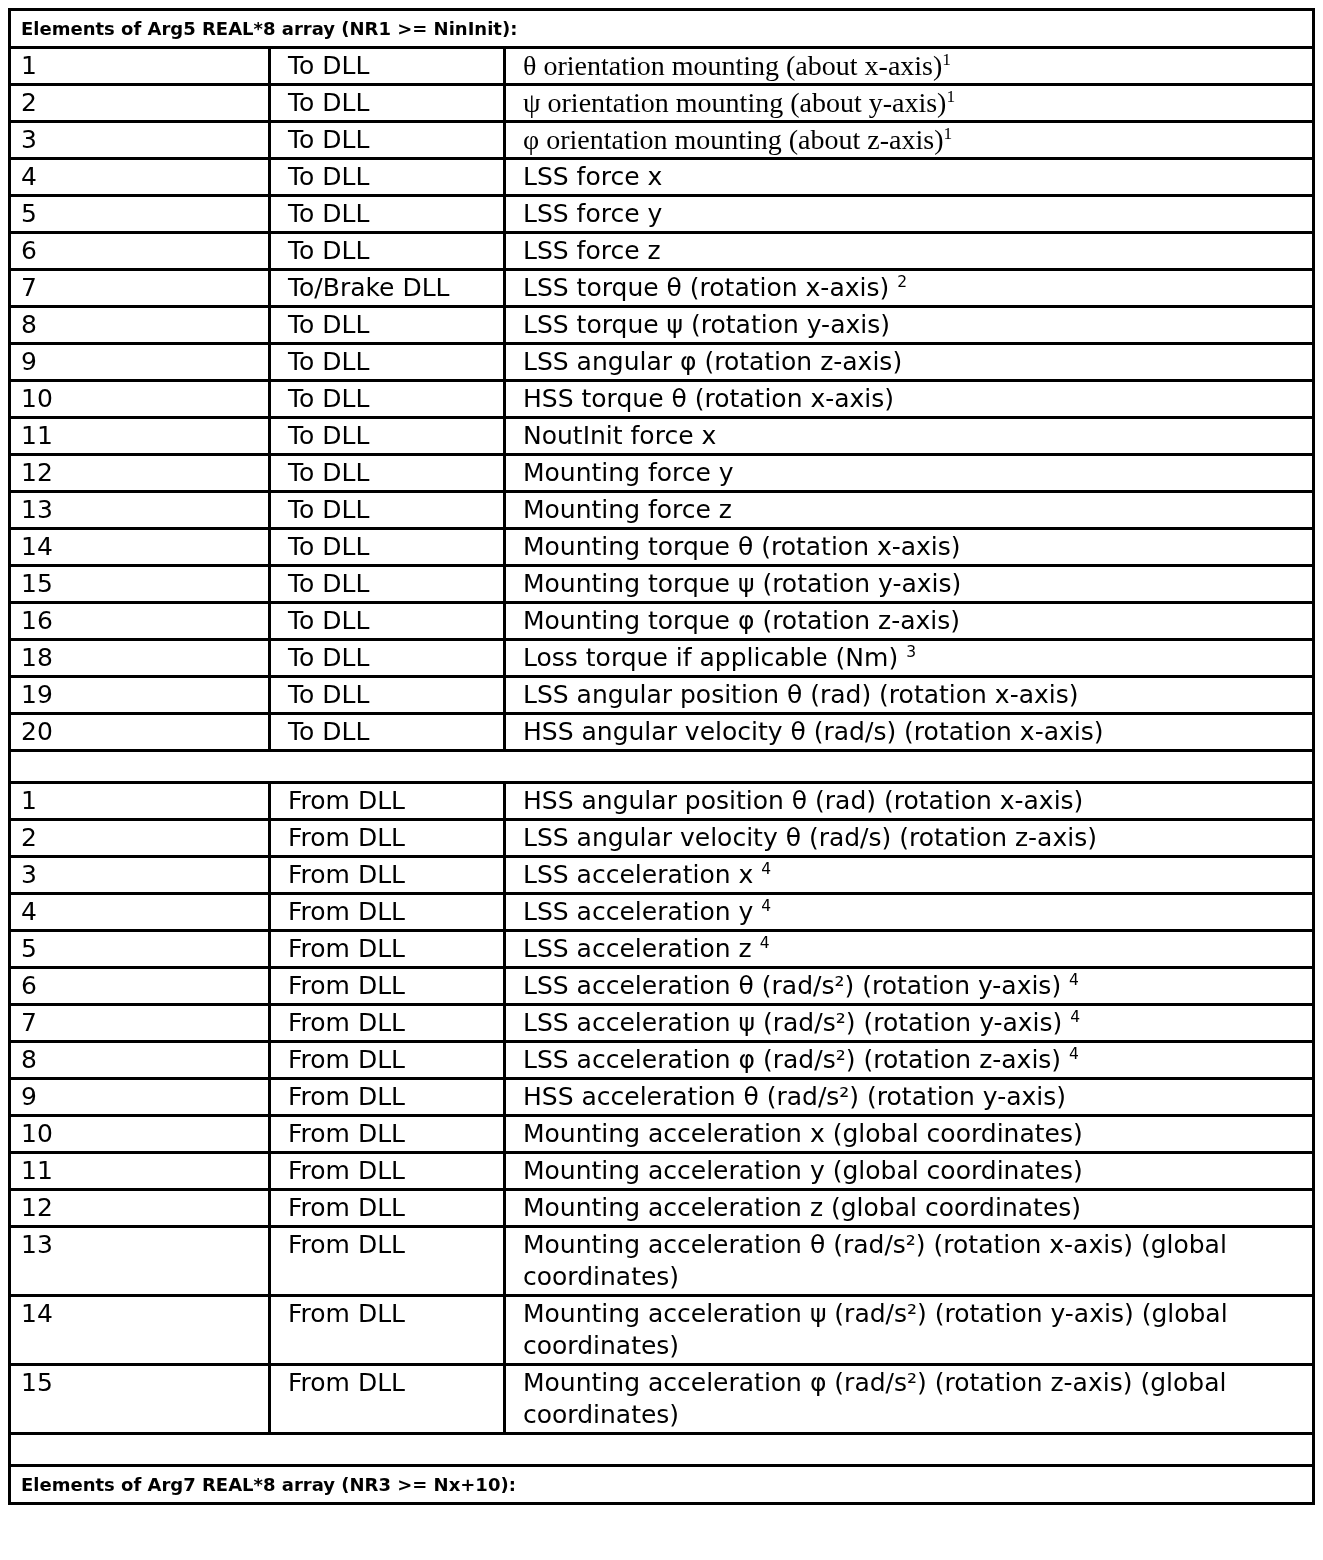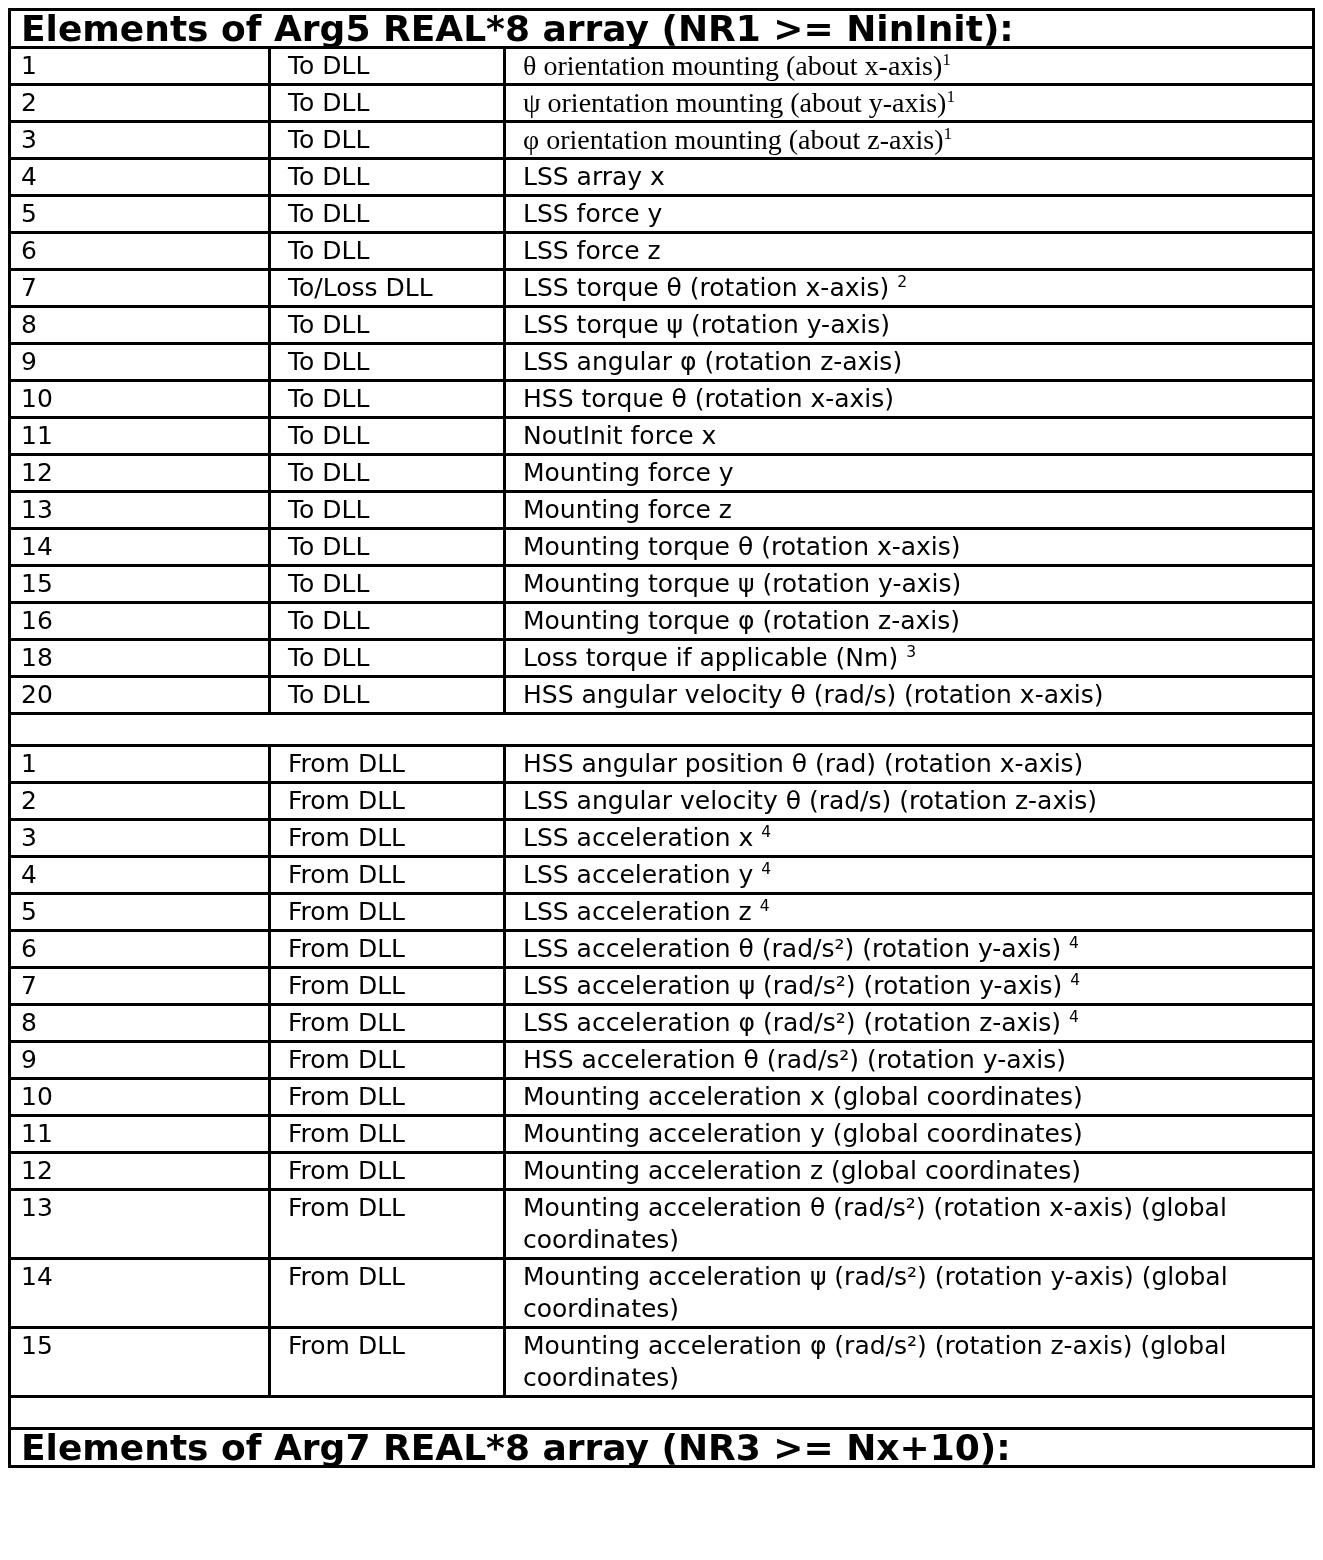--- a/index.html
+++ b/index.html
@@ -29,21 +29,21 @@
     line-height: 32px;
     padding: 1px 10px 1px 10px;
     overflow: hidden;
     word-wrap: break-word;
   }
   td.c2, td.c3 {
     padding-left: 17px;
   }
   tr.title-row td {
     font-weight: bold;
-    font-size: 36px;
+    font-size: 18px;
     line-height: 33px;
     padding-left: 10px;
   }
   tr.spacer-row td {
     height: 29px;
     border-left: 3px solid #000000;
     border-right: 3px solid #000000;
     padding: 0;
   }
   td.serif-desc {
@@ -81,35 +81,35 @@
           <td class="c3 serif-desc">ψ orientation mounting (about y-axis)<sup class="fn">1</sup></td>
         </tr>
         <tr>
           <td class="c1">3</td>
           <td class="c2">To DLL</td>
           <td class="c3 serif-desc">φ orientation mounting (about z-axis)<sup class="fn">1</sup></td>
         </tr>
         <tr>
           <td class="c1">4</td>
           <td class="c2">To DLL</td>
-          <td class="c3">LSS array x</td>
+          <td class="c3">LSS force x</td>
         </tr>
         <tr>
           <td class="c1">5</td>
           <td class="c2">To DLL</td>
           <td class="c3">LSS force y</td>
         </tr>
         <tr>
           <td class="c1">6</td>
           <td class="c2">To DLL</td>
           <td class="c3">LSS force z</td>
         </tr>
         <tr>
           <td class="c1">7</td>
-          <td class="c2">To/Loss DLL</td>
+          <td class="c2">To/Brake DLL</td>
           <td class="c3">LSS torque θ (rotation x-axis) <sup class="fn">2</sup></td>
         </tr>
         <tr>
           <td class="c1">8</td>
           <td class="c2">To DLL</td>
           <td class="c3">LSS torque ψ (rotation y-axis)</td>
         </tr>
         <tr>
           <td class="c1">9</td>
           <td class="c2">To DLL</td>
@@ -147,20 +147,25 @@
         </tr>
         <tr>
           <td class="c1">16</td>
           <td class="c2">To DLL</td>
           <td class="c3">Mounting torque φ (rotation z-axis)</td>
         </tr>
         <tr>
           <td class="c1">18</td>
           <td class="c2">To DLL</td>
           <td class="c3">Loss torque if applicable (Nm) <sup class="fn">3</sup></td>
+        </tr>
+        <tr>
+          <td class="c1">19</td>
+          <td class="c2">To DLL</td>
+          <td class="c3">LSS angular position θ (rad) (rotation x-axis)</td>
         </tr>
         <tr>
           <td class="c1">20</td>
           <td class="c2">To DLL</td>
           <td class="c3">HSS angular velocity θ (rad/s) (rotation x-axis)</td>
         </tr>
         <tr class="spacer-row">
           <td class="spacer-cell" colspan="3"></td>
         </tr>
         <tr>

